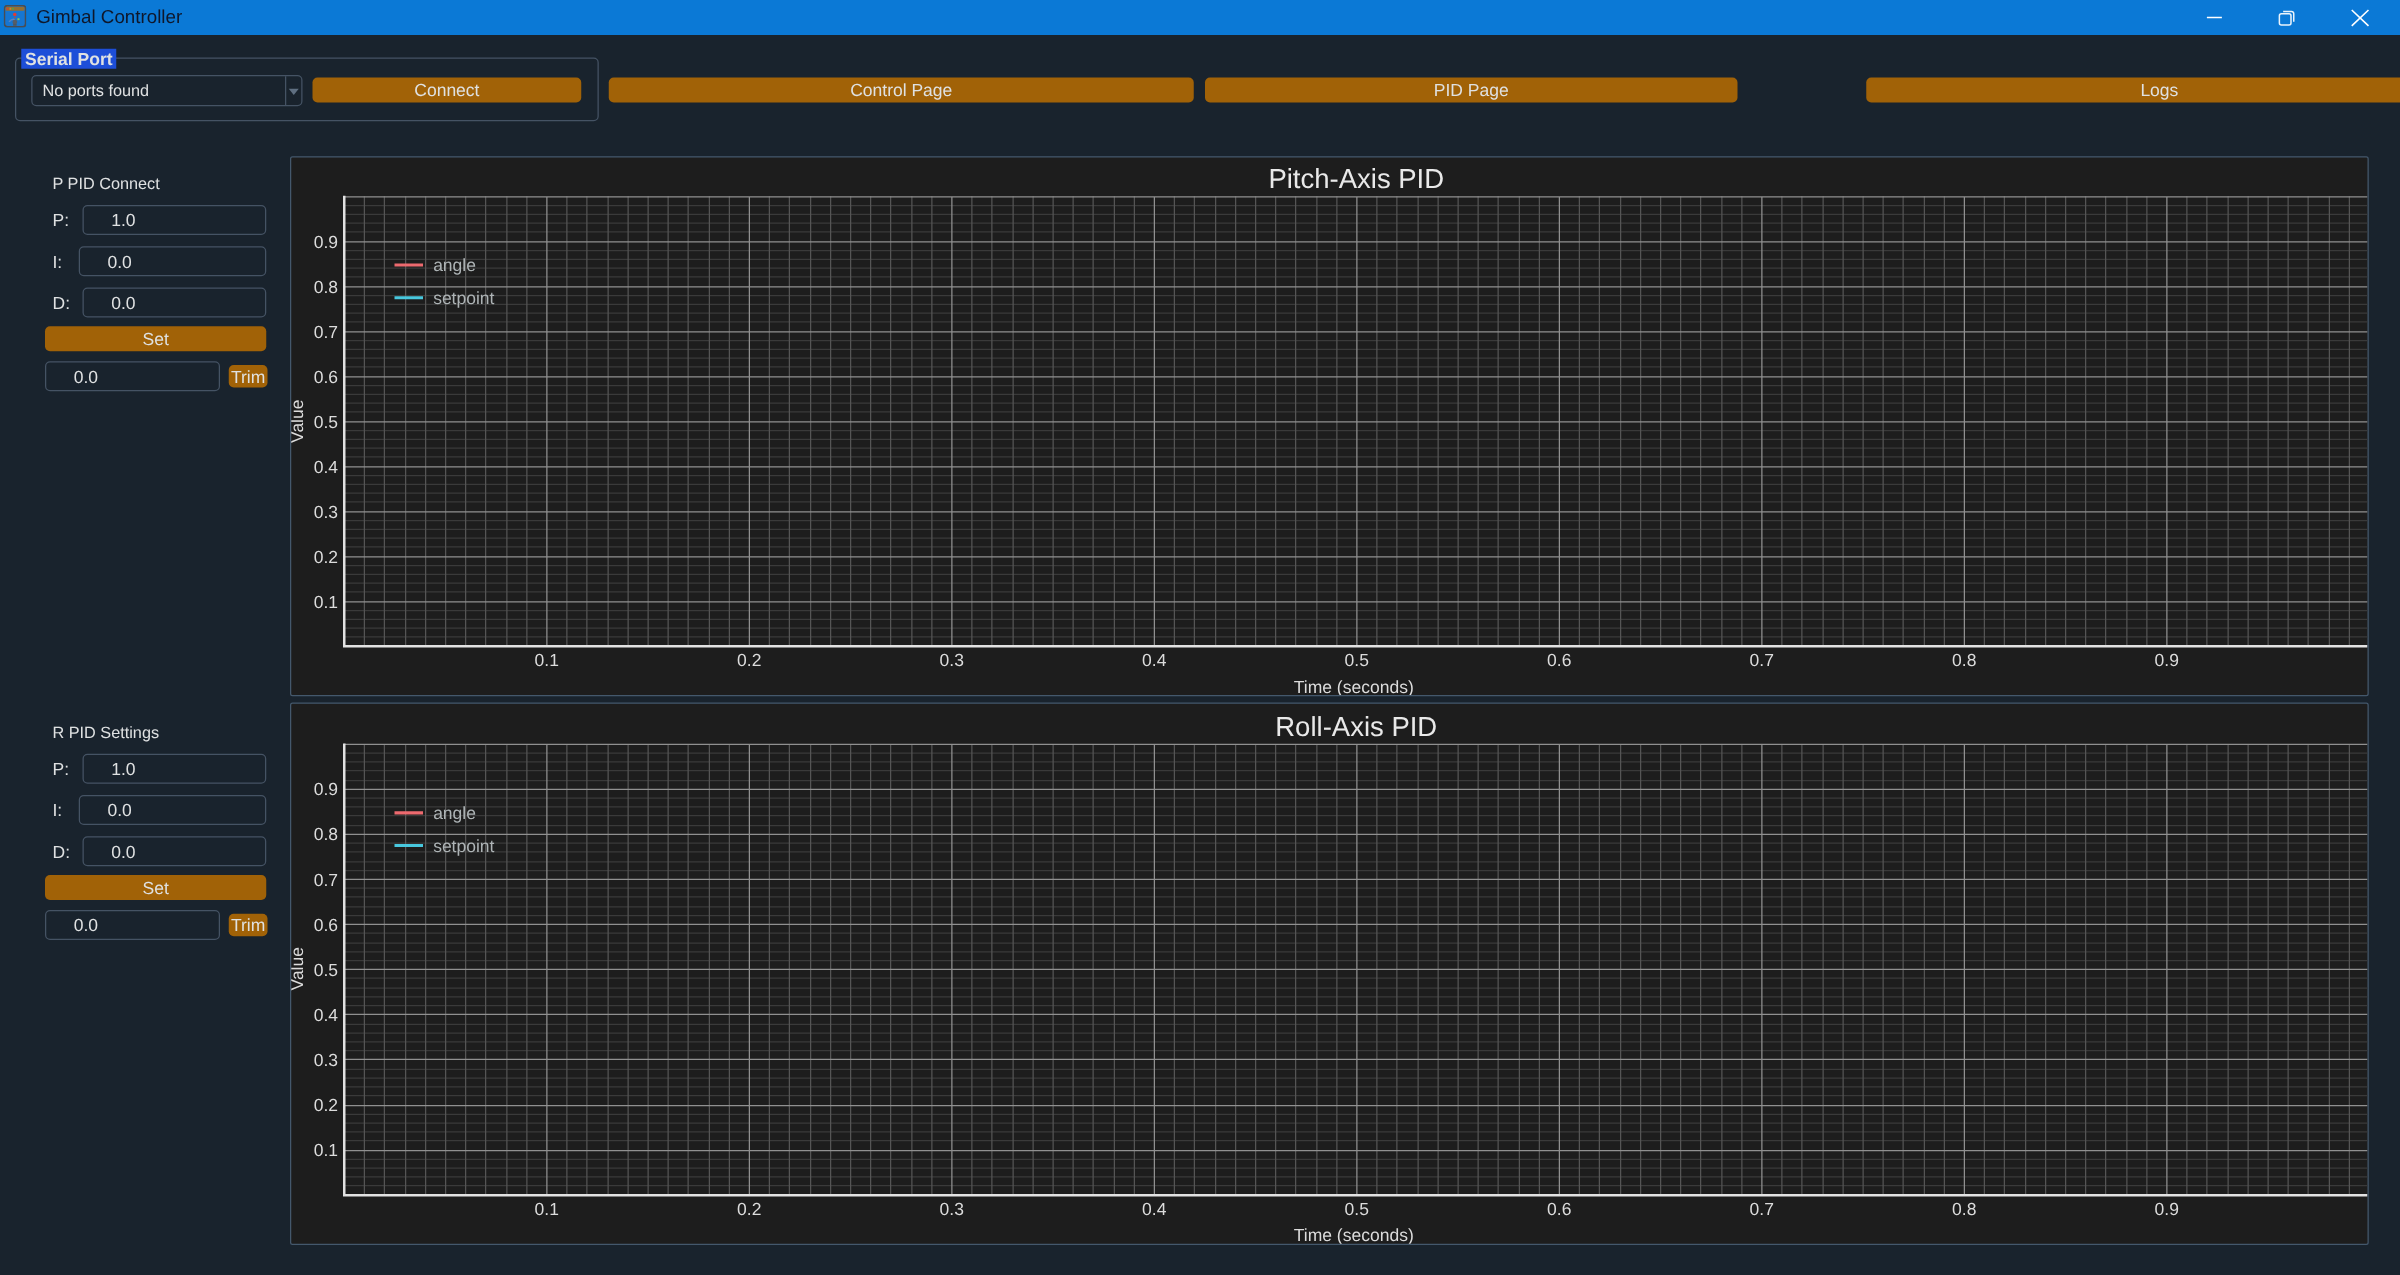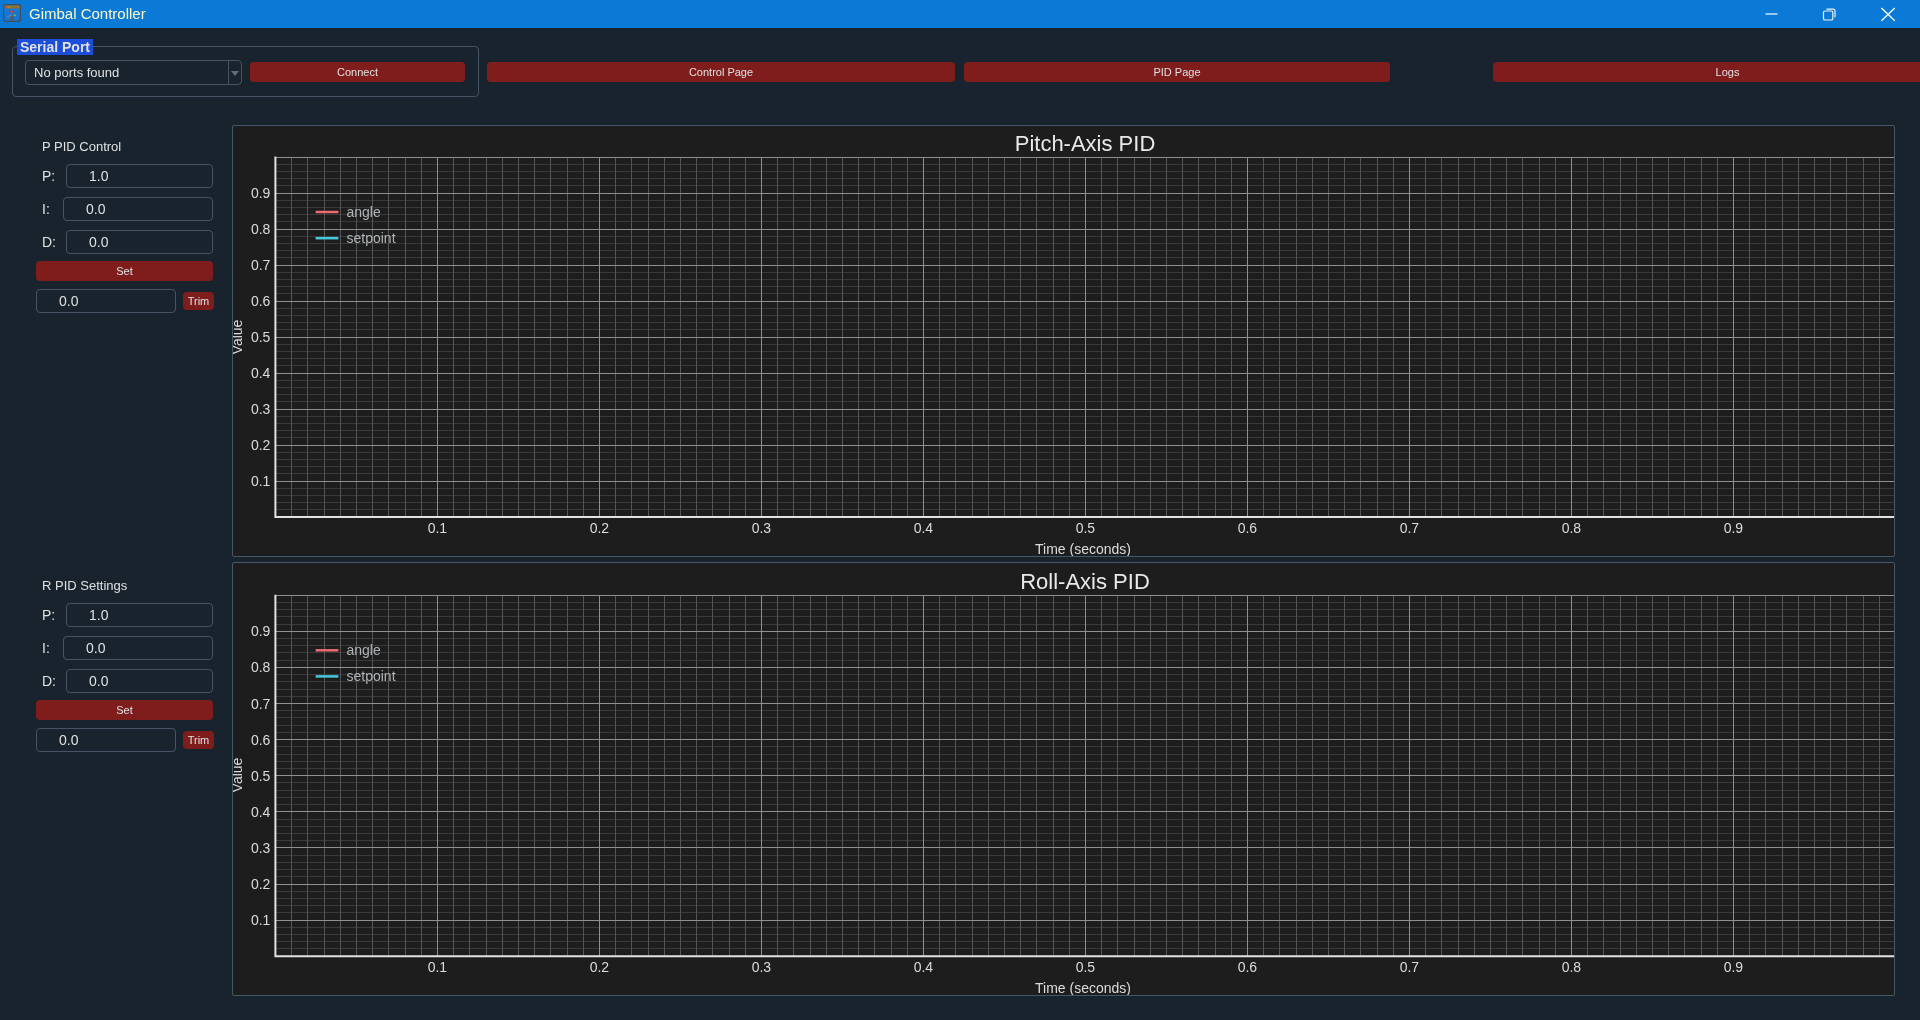--- a/index.html
+++ b/index.html
@@ -1,55 +1,55 @@
 <!DOCTYPE html>
 <html><head><meta charset="utf-8"><style>
 html,body{margin:0;padding:0}
 body{width:1920px;height:1020px;background:#19232D;font-family:"Liberation Sans",sans-serif;position:relative;overflow:hidden}
 .abs{position:absolute}
-.btn{position:absolute;background:#7f1d1d;border-radius:4px;color:#DFE1E2;font-size:11px;display:flex;align-items:center;justify-content:center;box-sizing:border-box}
+.btn{position:absolute;background:#a16207;border-radius:4px;color:#DFE1E2;font-size:14px;display:flex;align-items:center;justify-content:center;box-sizing:border-box}
 .inp{position:absolute;border:1px solid #455364;border-radius:4px;color:#DFE1E2;font-size:14px;display:flex;align-items:center;padding-left:22px;box-sizing:border-box}
 .lbl{position:absolute;color:#DFE1E2;font-size:13px}
 </style></head><body>
 <div class="abs" style="left:0;top:0;width:1920px;height:28px;background:#0b79d6">
     <svg class="abs" style="left:3px;top:4px" width="18" height="18" viewBox="0 0 18 18">
 <rect x="0.5" y="0.5" width="17" height="17" rx="2.5" fill="#1676d2" stroke="#474d55" stroke-width="1.4"></rect>
 <rect x="1.4" y="1.4" width="15.2" height="3.2" rx="0.8" fill="#936f33"></rect>
 <rect x="2.2" y="2.2" width="1.6" height="1.6" fill="#cf4436"></rect>
       <rect x="4.6" y="2.2" width="1.4" height="1.6" fill="#c8882e"></rect>
       <rect x="6.6" y="2.2" width="1.5" height="1.6" fill="#5a9e43"></rect>
 <circle cx="8.8" cy="7.6" r="1.4" fill="#e03a34"></circle>
 <rect x="8.3" y="9.6" width="1.2" height="1" fill="#b84a44"></rect>
 <rect x="11" y="10.6" width="1.6" height="1.5" fill="#8fc653"></rect>
 <path d="M4.2 13.4 Q7 10.6 8.8 11.8" stroke="#5b82c4" stroke-width="1.2" fill="none"></path>
 <circle cx="8.9" cy="13.6" r="1.9" fill="#575d66"></circle>
 <rect x="7.5" y="15.1" width="2.8" height="1.5" fill="#50575f"></rect>
 </svg>
-    <span class="abs" style="left:29px;top:5px;font-size:15px;color:#fef9c3">Gimbal Controller</span>
+    <span class="abs" style="left:29px;top:5px;font-size:15px;color:#0f172a">Gimbal Controller</span>
     <svg class="abs" style="left:1760px;top:0" width="160" height="28" viewBox="0 0 160 28">
 <path d="M5.5 14H17.5" stroke="#fff" stroke-width="1.2"></path>
 <g stroke="#eaf3fb" fill="none" stroke-width="1.2">
 <path d="M66.5 9.2 H73.3 A1.7 1.7 0 0 1 75 10.9 V17.3"></path>
 <rect x="63.5" y="11" width="9.3" height="9" rx="1.6"></rect>
 </g>
 <path d="M121.4 8 L134.8 20.7 M134.8 8 L121.4 20.7" stroke="#fff" stroke-width="1.3"></path>
 </svg>
   </div>
 <div class="abs" style="left:12px;top:46px;width:467px;height:51px;border:1px solid #455364;border-radius:4px;box-sizing:border-box"></div>
 <div class="lbl" style="left:17px;top:39px;background:#1d4ed8;padding:0 3px;font-weight:bold;font-size:14px">Serial Port</div>
 <div class="abs" style="left:25px;top:60px;width:217px;height:25px;border:1px solid #455364;border-radius:4px;box-sizing:border-box">
 <span class="abs" style="left:8px;top:4px;font-size:13px;color:#DFE1E2">No ports found</span>
 <div class="abs" style="left:202px;top:0;width:0;height:23px;border-left:1px solid #455364"></div>
 <div class="abs" style="left:205px;top:10px;width:0;height:0;border-left:4.5px solid transparent;border-right:4.5px solid transparent;border-top:5px solid #5f6f81"></div>
 </div>
 <div class="btn" style="left:250px;top:62px;width:215px;height:20px">Connect</div>
 <div class="btn" style="left:487px;top:62px;width:468px;height:20px">Control Page</div>
 <div class="btn" style="left:964px;top:62px;width:426px;height:20px">PID Page</div>
 <div class="btn" style="left:1493px;top:62px;width:469px;height:20px">Logs</div>
-<div class="lbl" style="left:42px;top:139px">P PID Control</div>
+<div class="lbl" style="left:42px;top:139px">P PID Connect</div>
 <div class="lbl" style="left:42px;top:168px;font-size:14px">P:</div>
 <div class="inp" style="left:66px;top:164px;width:147px;height:24px">1.0</div>
 <div class="lbl" style="left:42px;top:201px;font-size:14px">I:</div>
 <div class="inp" style="left:63px;top:197px;width:150px;height:24px">0.0</div>
 <div class="lbl" style="left:42px;top:234px;font-size:14px">D:</div>
 <div class="inp" style="left:66px;top:230px;width:147px;height:24px">0.0</div>
 <div class="btn" style="left:36px;top:261px;width:177px;height:20px">Set</div>
 <div class="inp" style="left:36px;top:289px;width:140px;height:24px">0.0</div>
 <div class="btn" style="left:183px;top:292px;width:31px;height:18px">Trim</div>
 <div class="lbl" style="left:42px;top:578px">R PID Settings</div>

